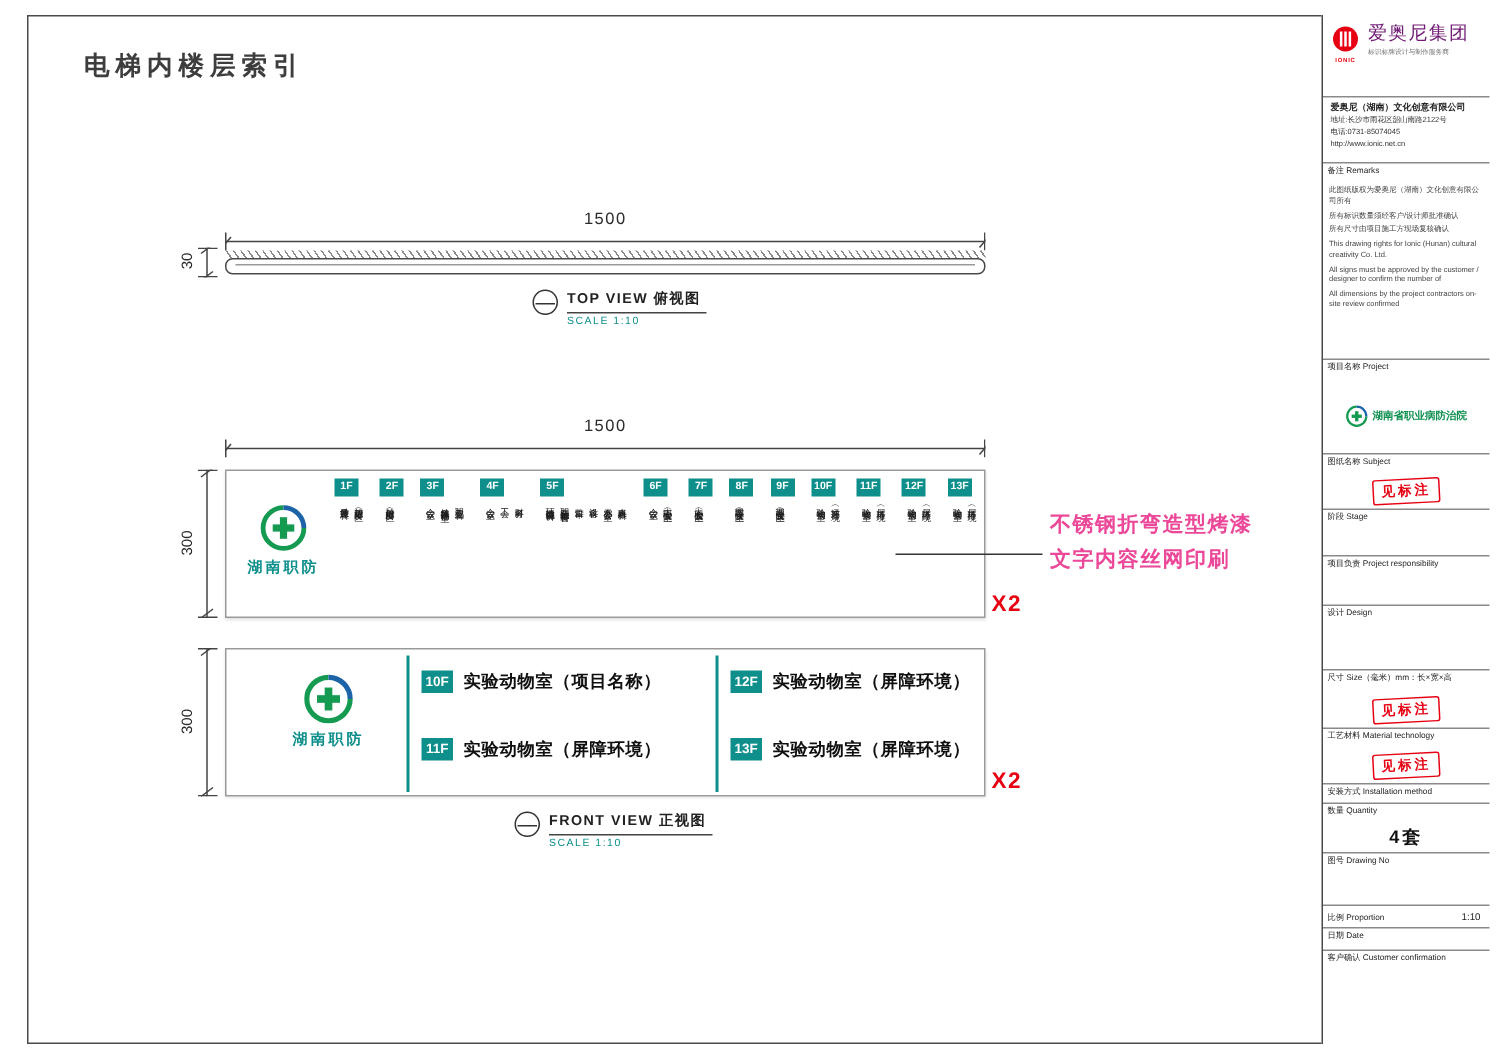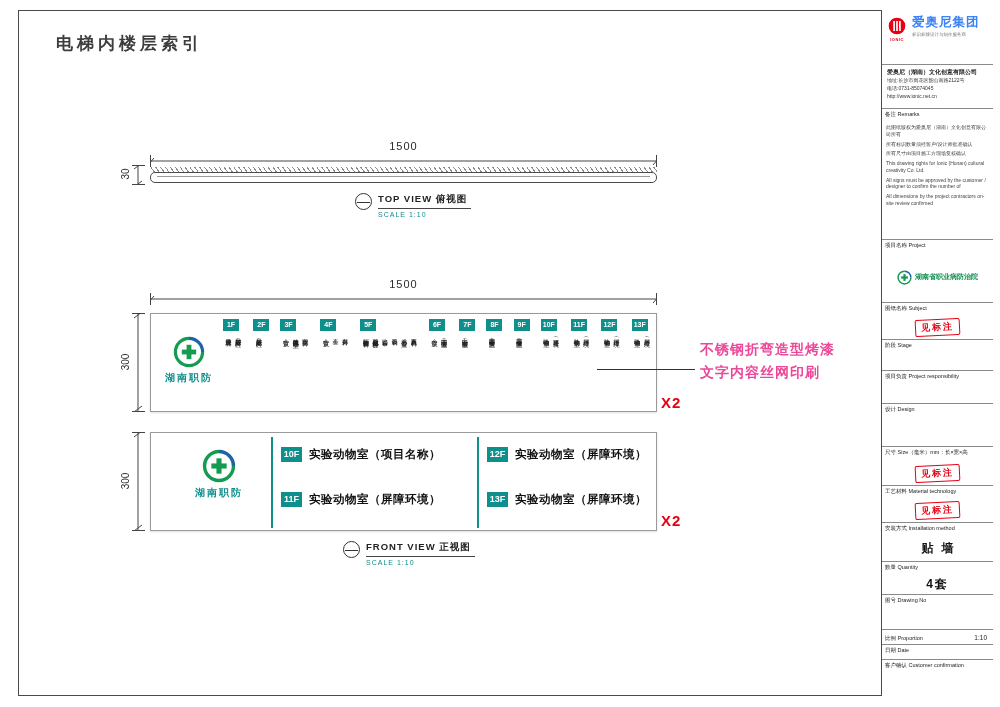--- a/index.html
+++ b/index.html
@@ -55,21 +55,21 @@
 
   
   .tblock{position:absolute;right:0;top:0;bottom:0;width:112px;border-left:1px solid #4a4a4a;background:#fff;
           display:flex;flex-direction:column;box-sizing:border-box;}
   .tb-label{border-top:1px solid #8a8a8a;font-size:5.5px;color:#222;padding:2px 3px 0;line-height:1.2;flex:none;
             white-space:nowrap;overflow:hidden;}
   .tb-content{flex:none;display:flex;align-items:center;justify-content:center;overflow:hidden;}
   .tb-brand{flex:none;display:flex;gap:5px;padding:6px 5px 0;align-items:flex-start;}
   .brand-mark{display:flex;flex-direction:column;align-items:center;flex:none;}
   .brand-mark .bm-text{font-size:4px;font-weight:bold;color:#E60012;letter-spacing:.5px;margin-top:1px;}
-  .brand-name{font-size:12.5px;font-weight:bold;color:#3b82f6;letter-spacing:1px;line-height:1.1;}
+  .brand-name{font-size:12.5px;font-weight:normal;color:#701a75;letter-spacing:1px;line-height:1.1;}
   .brand-tagline{font-size:4.5px;color:#777;margin-top:2px;white-space:nowrap;}
   .tb-company{flex:none;border-top:1px solid #8a8a8a;padding:3px 5px 0;line-height:1.55;}
   .tb-company .c1{font-size:6px;font-weight:bold;color:#222;white-space:nowrap;}
   .tb-company .c2{font-size:5px;color:#333;white-space:nowrap;}
   .tb-remarks{flex:none;padding:3px 4px;overflow:hidden;}
   .tb-remarks p{margin:0 0 3px;font-size:5px;color:#444;line-height:1.35;}
   .proj-row{display:flex;align-items:center;gap:3px;}
   .proj-name{font-size:7px;font-weight:bold;color:#0c8f4e;white-space:nowrap;}
   .stamp{display:inline-block;color:#E60012;border:1.5px solid #E60012;border-radius:2px;font-size:9px;font-weight:bold;
          padding:1px 5px;letter-spacing:2px;transform:rotate(-3deg);}
@@ -375,23 +375,20 @@
     <div class="tb-content" style="height:24px;">
       <span class="stamp">见标注</span>
     </div>
 
     <div class="tb-label" style="height:10px;">工艺材料  Material technology</div>
     <div class="tb-content" style="height:24px;">
       <span class="stamp">见标注</span>
     </div>
 
     <div class="tb-label" style="height:10px;">安装方式  Installation method</div>
-    <div class="tb-content" style="height:26px;">
-      <span class="big-val">贴墙</span>
-    </div>
 
     <div class="tb-label" style="height:10px;">数量  Quantity</div>
     <div class="tb-content" style="height:20px;">
       <span class="qty-val">4套</span>
     </div>
 
     <div class="tb-label" style="height:10px;">图号  Drawing No</div>
     <div class="tb-content" style="height:22px;"></div>
 
     <div class="tb-label row-split" style="height:12px;">

